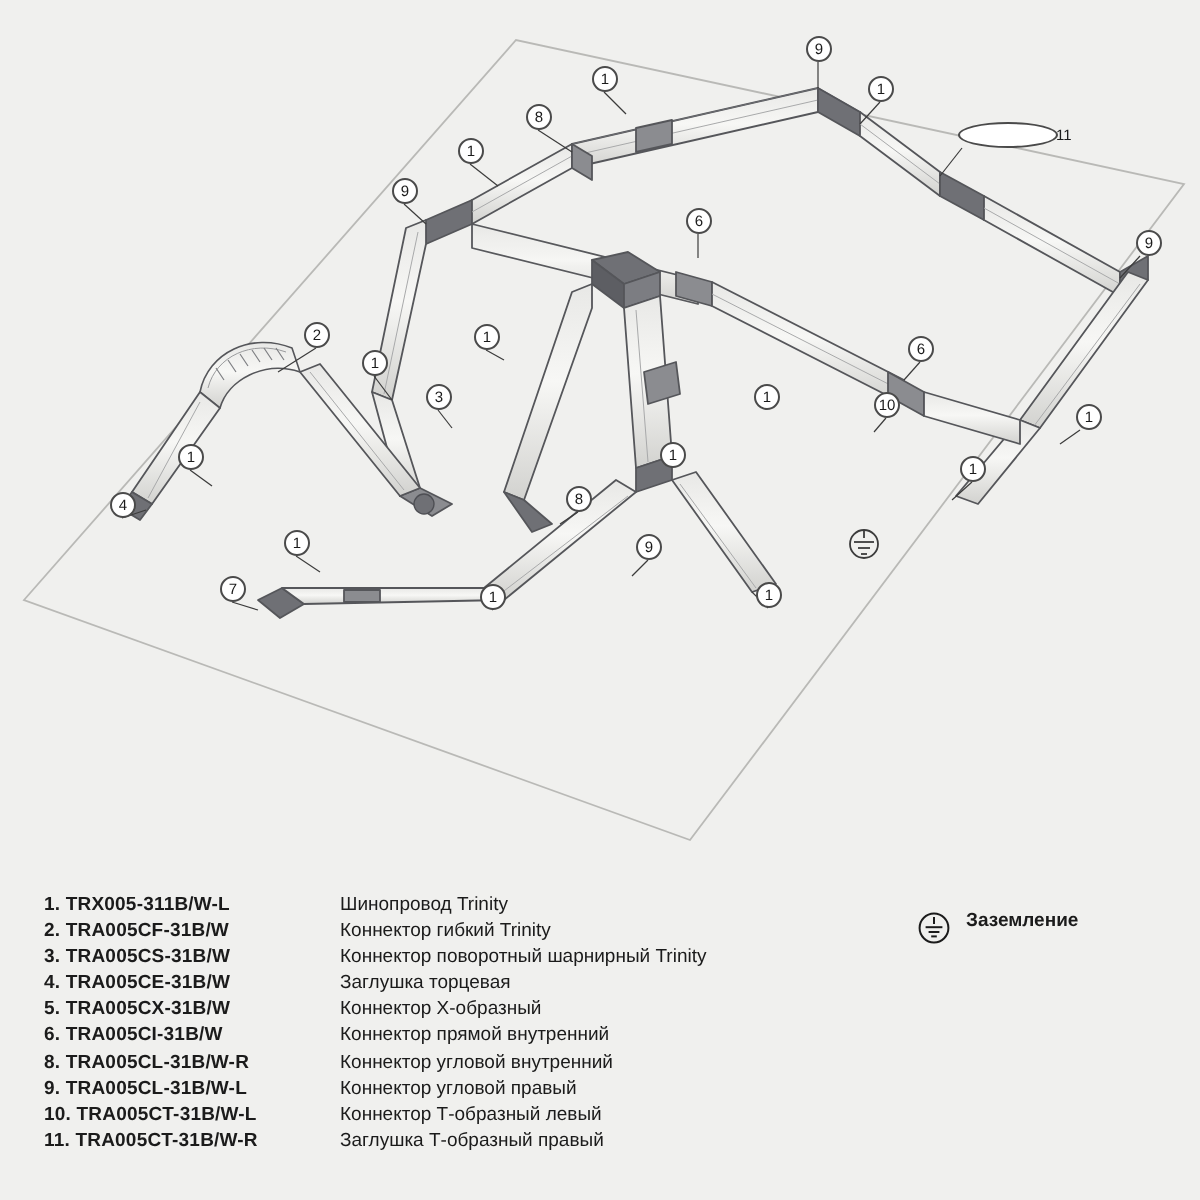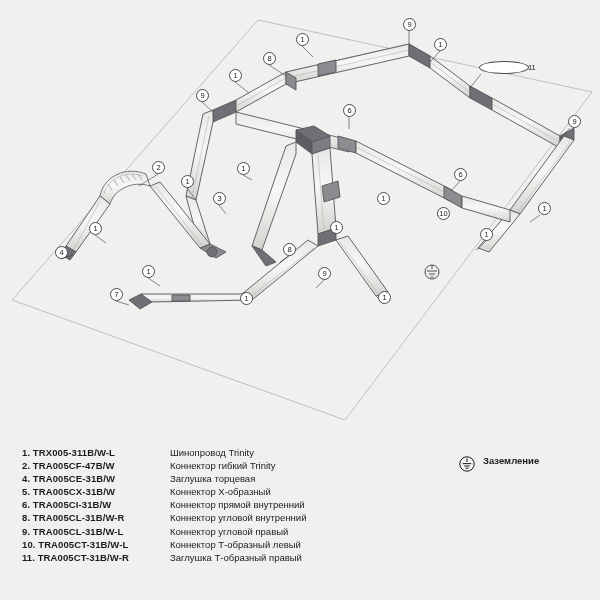--- a/index.html
+++ b/index.html
@@ -298,21 +298,21 @@
         <div class="callout-num" style="left: 229px; top: 69px;">1</div>
         <div class="callout-num" style="left: 196px; top: 89px;">9</div>
         <div class="callout-num" style="left: 343px; top: 104px;">6</div>
         <div class="callout-num" style="left: 568px; top: 115px;">9</div>
         <div class="callout-num" style="left: 152px; top: 161px;">2</div>
         <div class="callout-num" style="left: 237px; top: 162px;">1</div>
         <div class="callout-num" style="left: 181px; top: 175px;">1</div>
         <div class="callout-num" style="left: 213px; top: 192px;">3</div>
         <div class="callout-num" style="left: 377px; top: 192px;">1</div>
         <div class="callout-num" style="left: 454px; top: 168px;">6</div>
-        <div class="callout-num" style="left: 437px; top: 196px; margin-top: 11px;">10</div>
+        <div class="callout-num" style="left: 437px; top: 196px;">10</div>
         <div class="callout-num" style="left: 538px; top: 202px;">1</div>
         <div class="callout-num" style="left: 89px; top: 222px;">1</div>
         <div class="callout-num" style="left: 330px; top: 221px;">1</div>
         <div class="callout-num" style="left: 480px; top: 228px;">1</div>
         <div class="callout-num" style="left: 55px; top: 246px;">4</div>
         <div class="callout-num" style="left: 283px; top: 243px;">8</div>
         <div class="callout-num" style="left: 142px; top: 265px;">1</div>
         <div class="callout-num" style="left: 318px; top: 267px;">9</div>
         <div class="callout-num" style="left: 110px; top: 288px;">7</div>
         <div class="callout-num" style="left: 240px; top: 292px;">1</div>
@@ -320,22 +320,26 @@
       </div>
   </div>
 
   <div class="legend">
     <div class="legend-list" id="legend-list">
         <div class="legend-row">
           <span class="legend-code">1. TRX005-311B/W-L</span>
           <span class="legend-desc">Шинопровод Trinity</span>
         </div>
         <div class="legend-row">
-          <span class="legend-code">2. TRA005CF-47B/W</span>
+          <span class="legend-code">2. TRA005CF-31B/W</span>
           <span class="legend-desc">Коннектор гибкий Trinity</span>
+        </div>
+        <div class="legend-row">
+          <span class="legend-code">3. TRA005CS-31B/W</span>
+          <span class="legend-desc">Коннектор поворотный шарнирный Trinity</span>
         </div>
         <div class="legend-row">
           <span class="legend-code">4. TRA005CE-31B/W</span>
           <span class="legend-desc">Заглушка торцевая</span>
         </div>
         <div class="legend-row">
           <span class="legend-code">5. TRA005CX-31B/W</span>
           <span class="legend-desc">Коннектор Х-образный</span>
         </div>
         <div class="legend-row">

